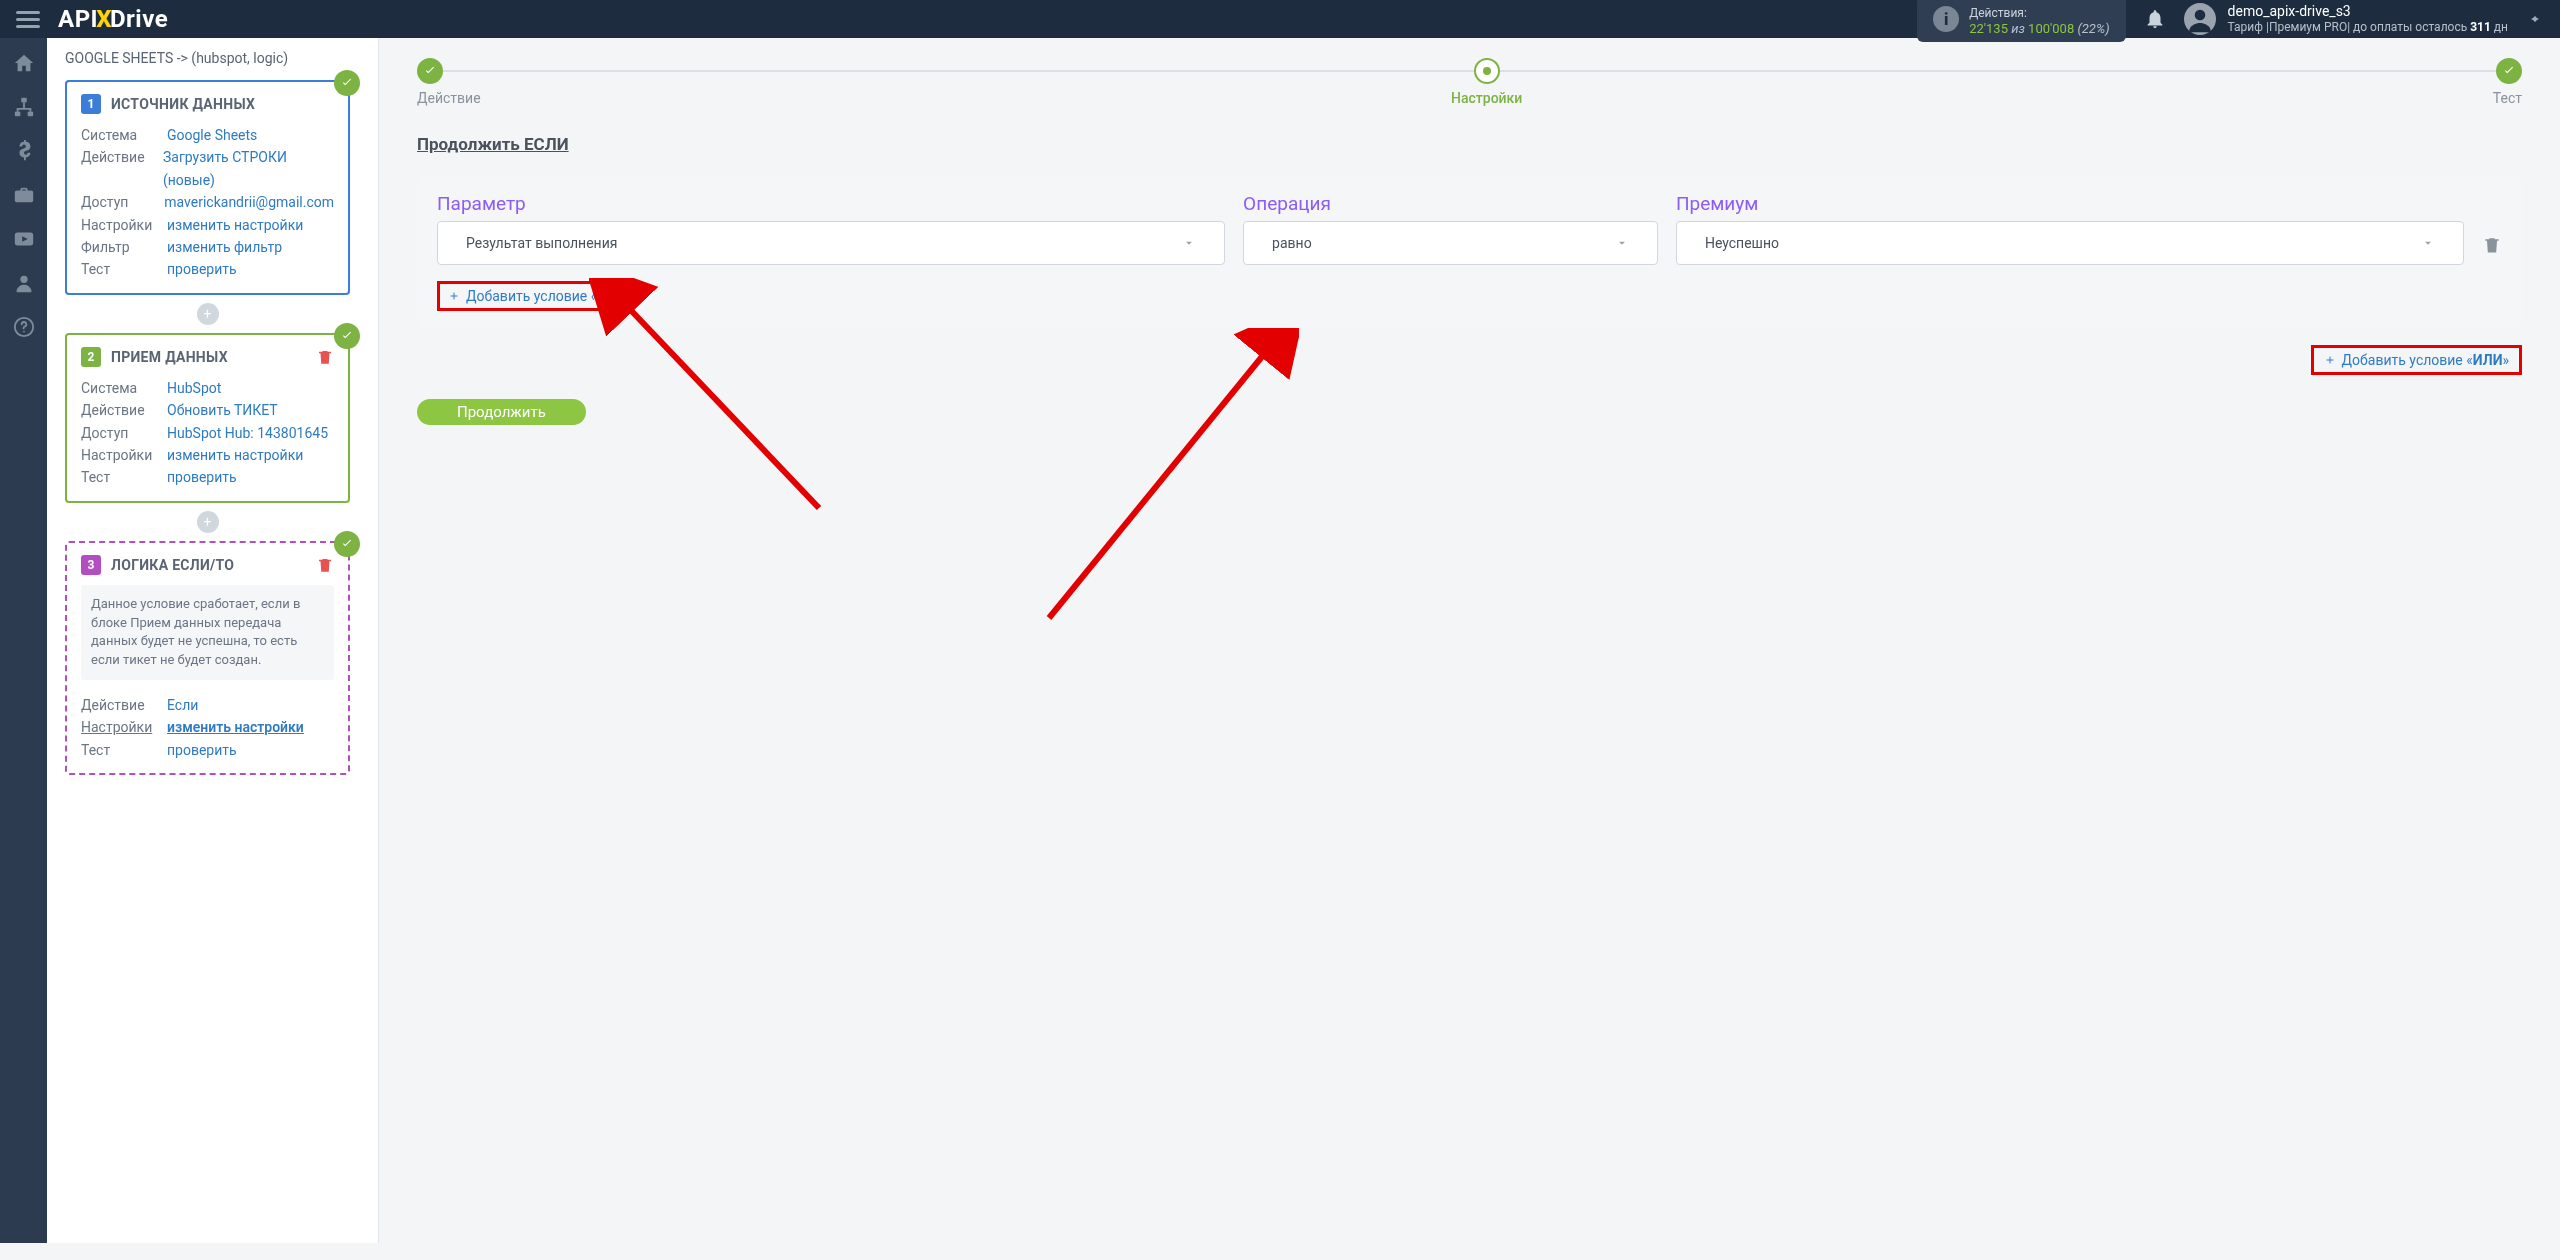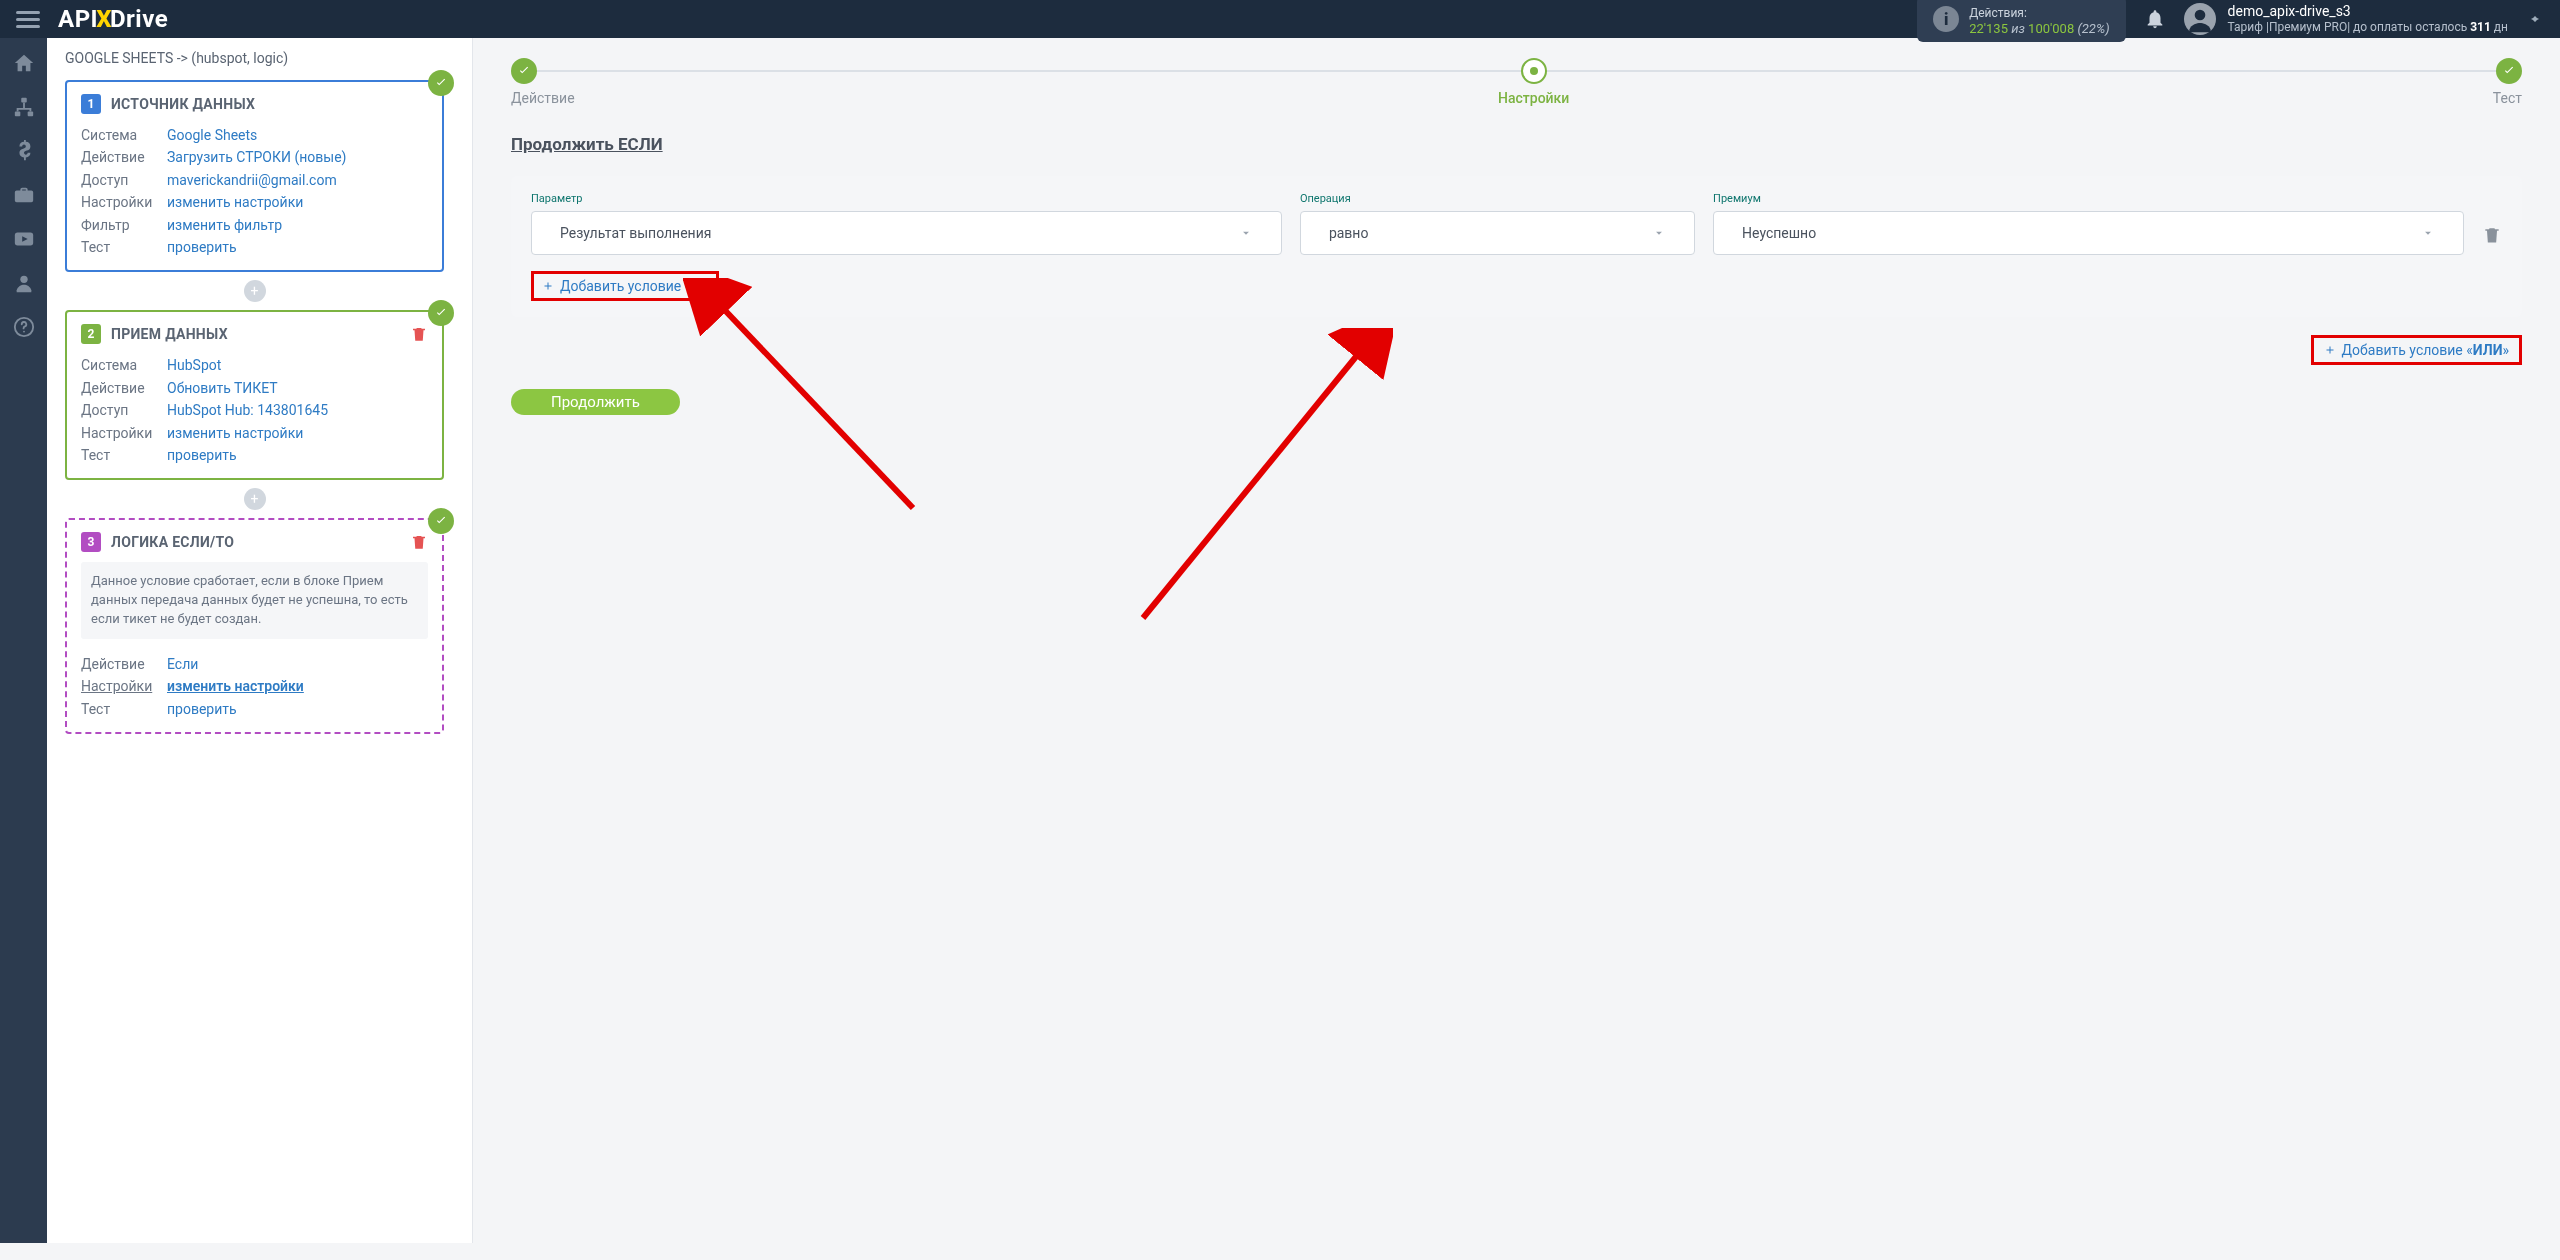--- a/index.html
+++ b/index.html
@@ -17,21 +17,21 @@
 .ag{color:#8cc63f}.ai{color:#b6c0cd;font-style:italic}
 .bell{width:22px;height:22px;fill:#cbd3dd;margin-right:18px;cursor:pointer}
 .user-ico{width:32px;height:32px;fill:#fff;margin-right:12px}
 .user-text{font-size:14px;line-height:1.3}
 .user-sub{font-size:12px;color:#b6c0cd}
 .user-sub b{color:#fff}
 .chev-x{margin-left:18px;fill:#9eacba;cursor:pointer}
 .body-row{display:flex;height:calc(100vh - 55px)}
 .rail{width:47px;background:#2c3b4f;display:flex;flex-direction:column;align-items:center;padding-top:14px;gap:22px}
 .rail svg{width:22px;height:22px;fill:#7e8b9b;cursor:pointer}
-.left-col{width:426px;background:#fff;border-right:1px solid #e3e6eb;padding:12px 28px 0 18px;overflow:hidden;position:relative}
+.left-col{width:332px;background:#fff;border-right:1px solid #e3e6eb;padding:12px 28px 0 18px;overflow:hidden;position:relative}
 .breadcrumb{font-size:14px;color:#5a6472;margin-bottom:14px}
 .card{border:2px solid;border-radius:4px;padding:12px 14px;position:relative;margin-bottom:12px}
 .card-blue{border-color:#3b7dd8}
 .card-green{border-color:#7cb342}
 .card-purple{border:2px dashed #b24dc2}
 .card-check{position:absolute;top:-12px;right:-12px;width:26px;height:26px;background:#7cb342;border-radius:50%;display:flex;align-items:center;justify-content:center}
 .card-check svg{width:14px;height:14px;fill:#fff}
 .card-header{display:flex;align-items:center;justify-content:space-between;margin-bottom:10px}
 .card-header-l{display:flex;align-items:center;gap:10px}
 .num-badge{width:20px;height:20px;border-radius:3px;color:#fff;font-size:12px;font-weight:700;display:flex;align-items:center;justify-content:center}
@@ -54,21 +54,21 @@
 .step-dot.done{background:#7cb342}
 .step-dot.done svg{width:14px;height:14px;fill:#fff}
 .step-dot.active{border-color:#7cb342}
 .step-dot.active::after{content:"";width:8px;height:8px;background:#7cb342;border-radius:50%}
 .step-label{font-size:14px;color:#8a929c}
 .step-label.active{color:#7cb342;font-weight:500}
 .section-title{font-size:17px;font-weight:700;color:#4a525e;text-decoration:underline;margin-bottom:22px}
 .cond-block{background:#f5f6f8;border-radius:6px;padding:16px 20px;margin-bottom:18px}
 .cond-row{display:flex;gap:18px;align-items:end}
 .cond-field{display:flex;flex-direction:column;gap:6px}
-.cond-field label{font-size:11px;color:#0f766e}
+.cond-field label{font-size:19px;color:#8b5cf6}
 .select{background:#fff;border:1px solid #d1d7de;border-radius:4px;height:44px;display:flex;align-items:center;justify-content:space-between;padding:0 28px;font-size:14px;color:#4a525e;cursor:pointer}
 .select svg{width:14px;height:14px;fill:#9aa3ae}
 .cond-field:nth-child(1){flex:1.9}
 .cond-field:nth-child(2){flex:1}
 .cond-field:nth-child(3){flex:1.9}
 .trash-r{width:20px;height:20px;fill:#8a929c;cursor:pointer;margin-bottom:10px}
 .add-and{margin-top:16px;border:3px solid #e20000;display:inline-flex;align-items:center;gap:6px;color:#2e7bc4;font-size:14px;padding:4px 8px;cursor:pointer}
 .add-and svg{width:12px;height:12px;fill:#2e7bc4}
 .add-or-wrap{display:flex;justify-content:flex-end;margin-bottom:24px}
 .add-or{border:3px solid #e20000;display:inline-flex;align-items:center;gap:6px;color:#2e7bc4;font-size:14px;padding:4px 10px;cursor:pointer}

